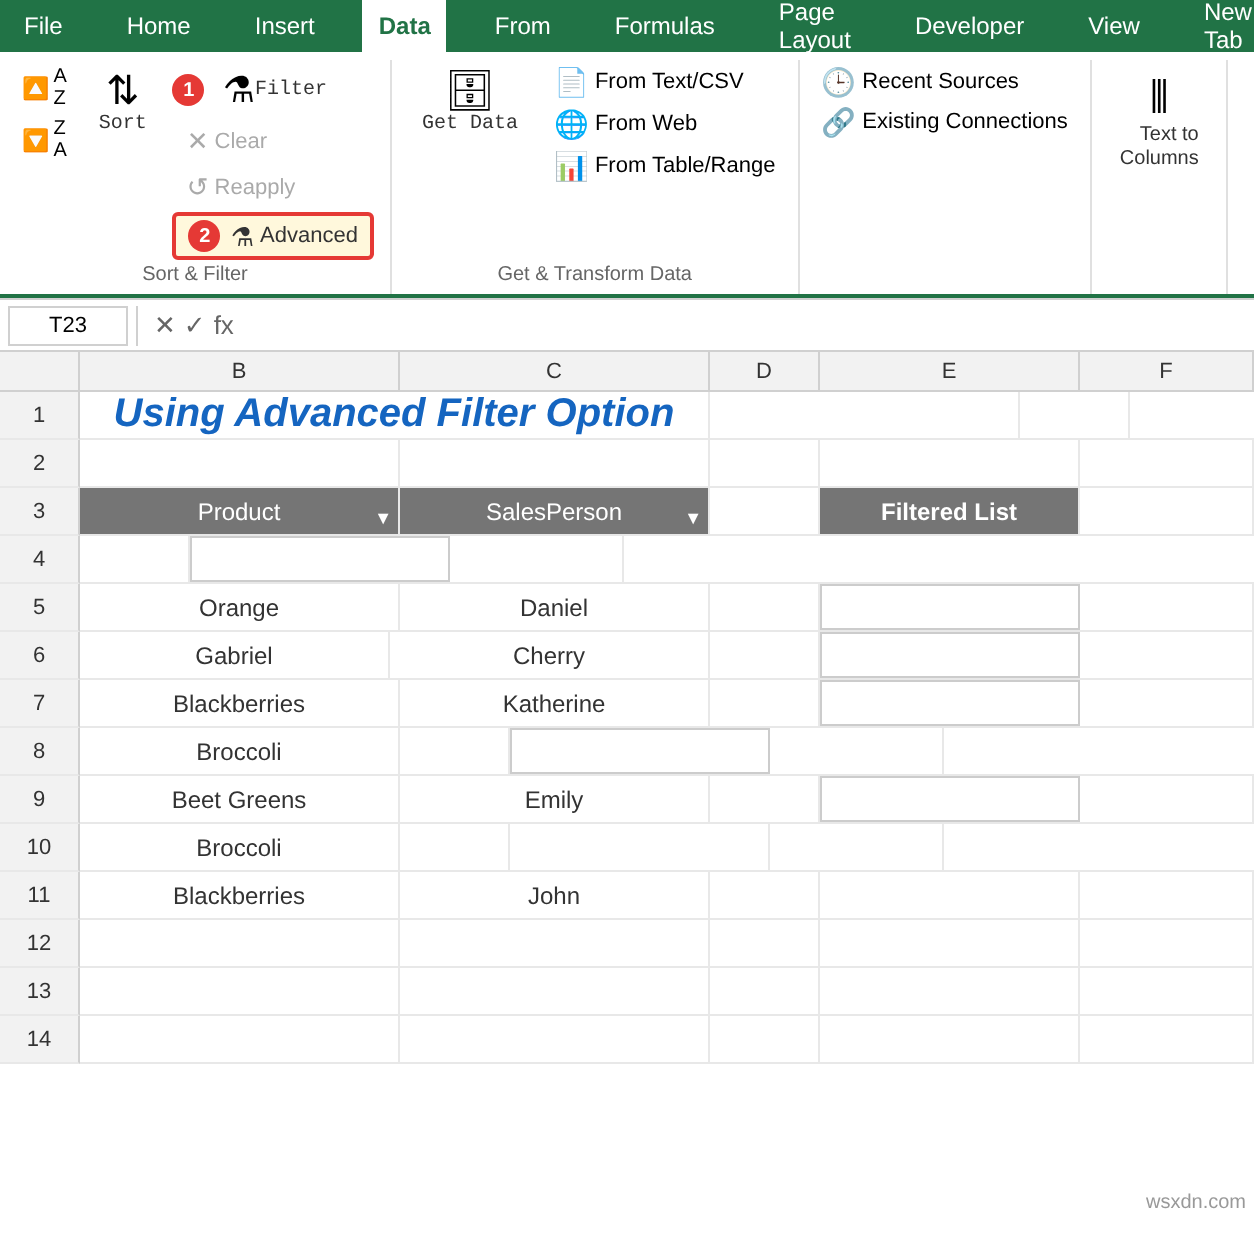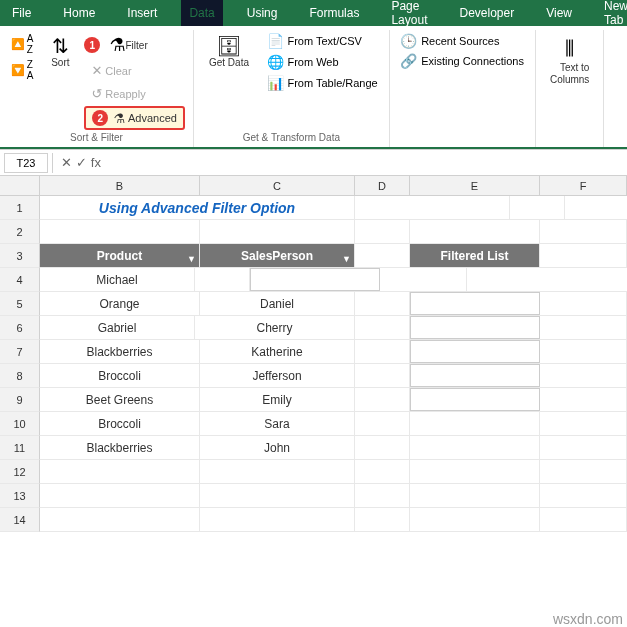--- a/index.html
+++ b/index.html
@@ -2,95 +2,95 @@
 <html><head>
   <meta charset="utf-8">
   <style>
     * { margin: 0; padding: 0; box-sizing: border-box; }
     body { font-family: 'Segoe UI', Arial, sans-serif; font-size: 12px; background: #fff; width: 627px; height: 627px; overflow: hidden; }
 
     
     .ribbon { background: #fff; border-bottom: 1px solid #d0d0d0; }
     .menu-bar { display: flex; align-items: center; background: #217346; height: 26px; padding: 0 4px; gap: 16px; }
     .menu-bar span { color: #fff; padding: 0 8px; font-size: 12px; cursor: pointer; height: 100%; display: flex; align-items: center; }
-    .menu-bar span.active { background: #0f172a; color: #217346; font-weight: 400; }
+    .menu-bar span.active { background: #ffffff; color: #217346; font-weight: 700; }
     .ribbon-content { display: flex; align-items: stretch; padding: 4px 0 0 0; border-bottom: 2px solid #217346; min-height: 82px; }
     .ribbon-group { display: flex; flex-direction: column; align-items: center; padding: 2px 8px; border-right: 1px solid #e0e0e0; }
     .ribbon-group-label { font-size: 10px; color: #666; margin-top: auto; padding: 2px 0; }
     .ribbon-row { display: flex; align-items: center; gap: 2px; }
     .ribbon-btn { display: flex; flex-direction: column; align-items: center; padding: 3px 6px; cursor: pointer; border: 1px solid transparent; border-radius: 3px; min-width: 36px; }
     .ribbon-btn .btn-icon { font-size: 20px; line-height: 1; }
-    .ribbon-btn .btn-label { font-size: 10px; color: #333; margin-top: 1px; }
+    .ribbon-btn .btn-label { font-size: 10px; color: #333; margin-top: 1px; font-family: Liberation Mono, monospace; }
     .ribbon-btn-sm { display: flex; align-items: center; gap: 3px; padding: 2px 6px; cursor: pointer; border: 1px solid transparent; border-radius: 3px; font-size: 11px; color: #333; }
     .ribbon-btn-sm .sm-icon { font-size: 13px; }
     .ribbon-btn-sm.disabled { color: #aaa; cursor: default; }
     .ribbon-btn-sm.highlighted { background: #ffd700; border: 2px solid #e53935; color: #333; }
     .sort-group { display: flex; flex-direction: column; gap: 2px; }
     .sort-az { display: flex; align-items: center; gap: 2px; font-size: 11px; cursor: pointer; padding: 1px 3px; }
     .circle-badge { display: inline-flex; align-items: center; justify-content: center; width: 16px; height: 16px; border-radius: 50%; font-size: 10px; font-weight: bold; color: #fff; }
     .circle-1 { background: #e53935; }
     .circle-2 { background: #e53935; }
     .filter-col { display: flex; flex-direction: column; gap: 2px; }
     .get-transform { display: flex; flex-direction: column; gap: 3px; }
     .get-btn { display: flex; align-items: center; gap: 3px; font-size: 11px; padding: 1px 3px; cursor: pointer; }
     .get-btn .g-icon { font-size: 14px; }
     .recent-col { display: flex; flex-direction: column; gap: 2px; }
     .text-col { display: flex; flex-direction: column; align-items: center; padding: 4px 6px; cursor: pointer; }
     .text-col .tc-icon { font-size: 22px; }
     .text-col .tc-label { font-size: 10px; color: #333; text-align: right; line-height: 1.2; }
 
     
     .formula-bar { display: flex; align-items: center; height: 26px; border-bottom: 1px solid #d0d0d0; padding: 0 4px; gap: 4px; }
-    .cell-ref { width: 44px; border: 1px solid #d0d0d0; height: 20px; font-size: 11px; padding: 0 4px; text-align: center; }
+    .cell-ref { width: 60px; border: 1px solid #d0d0d0; height: 20px; font-size: 11px; padding: 0 4px; text-align: center; }
     .formula-divider { width: 1px; height: 20px; background: #d0d0d0; }
     .formula-icons { display: flex; align-items: center; gap: 4px; font-size: 13px; color: #666; padding: 0 4px; }
     .formula-input { flex: 1; height: 20px; border: none; font-size: 12px; outline: none; padding: 0 4px; }
 
     
     .spreadsheet { display: flex; flex-direction: column; flex: 1; }
     .col-headers { display: flex; height: 20px; border-bottom: 1px solid #d0d0d0; }
     .corner-cell { width: 40px; min-width: 40px; border-right: 1px solid #d0d0d0; background: #f2f2f2; }
     .col-header { display: flex; align-items: center; justify-content: center; font-size: 11px; color: #333; background: #f2f2f2; border-right: 1px solid #d0d0d0; }
     .spreadsheet-body { display: flex; }
     .row-headers { display: flex; flex-direction: column; width: 40px; min-width: 40px; }
     .row-header { display: flex; align-items: center; justify-content: center; font-size: 11px; color: #333; background: #f2f2f2; border-right: 1px solid #d0d0d0; border-bottom: 1px solid #e8e8e8; }
     .grid { display: flex; flex-direction: column; flex: 1; }
     .grid-row { display: flex; border-bottom: 1px solid #e8e8e8; }
     .grid-cell { display: flex; align-items: center; justify-content: center; font-size: 12px; border-right: 1px solid #e8e8e8; overflow: hidden; }
 
     
-    .header-cell { background: #757575; color: #fff; font-weight: 700; font-size: 12px; position: relative; }
+    .header-cell { background: #757575; color: #fff; font-weight: 400; font-size: 12px; position: relative; }
     .header-cell .dropdown-arrow { position: absolute; right: 3px; bottom: 3px; font-size: 9px; }
     .data-cell { color: #333; }
     .title-cell { font-weight: bold; font-style: italic; color: #1a56db; font-size: 14px; }
     .filtered-header { background: #757575; color: #fff; font-weight: 600; font-size: 12px; }
 
     
     .col-a { width: 40px; min-width: 40px; }
     .col-b { width: 160px; min-width: 160px; }
     .col-c { width: 155px; min-width: 155px; }
     .col-d { width: 55px; min-width: 55px; }
     .col-e { width: 130px; min-width: 130px; }
     .col-f { width: 87px; min-width: 87px; }
 
     .row-h { height: 24px; }
 
-    .wsxdn { position: absolute; bottom: 0; right: 4px; font-size: 14px; color: #999; }
+    .wsxdn { position: absolute; bottom: 20px; right: 4px; font-size: 10px; color: #999; }
   </style>
 </head>
 <body>
 
 <div class="ribbon">
 
   <div class="menu-bar">
     <span>File</span>
     <span>Home</span>
     <span>Insert</span>
     <span class="active">Data</span>
-    <span>Using</span>
+    <span>From</span>
     <span>Formulas</span>
     <span>Page Layout</span>
     <span>Developer</span>
     <span>View</span>
     <span>New Tab</span>
   </div>
 
   <div class="ribbon-content">
 
     <div class="ribbon-group">
@@ -224,21 +224,21 @@
       <div class="row-header row-h">10</div>
       <div class="row-header row-h">11</div>
       <div class="row-header row-h">12</div>
       <div class="row-header row-h">13</div>
       <div class="row-header row-h">14</div>
     </div>
 
     <div class="grid">
 
       <div class="grid-row row-h">
-        <div class="grid-cell col-b title-cell" style="justify-content: center; width: 315px; min-width: 315px; font-weight: bold; font-style: italic; color: rgb(21, 101, 192); font-size: 14px;" colspan="3">Using Advanced Filter Option</div>
+        <div class="grid-cell col-b title-cell" style="justify-content: center; width: 315px; min-width: 315px; font-weight: bold; font-style: italic; color: rgb(21, 101, 192); font-size: 20px;" colspan="3">Using Advanced Filter Option</div>
         <div class="grid-cell col-c"></div>
         <div class="grid-cell col-d"></div>
         <div class="grid-cell col-e"></div>
 
       </div>
 
       <div class="grid-row row-h">
         <div class="grid-cell col-b"></div>
         <div class="grid-cell col-c"></div>
         <div class="grid-cell col-d"></div>
@@ -254,21 +254,20 @@
         <div class="grid-cell col-c header-cell">
           <span>SalesPerson</span>
           <span class="dropdown-arrow">▼</span>
         </div>
         <div class="grid-cell col-d"></div>
         <div class="grid-cell col-e filtered-header">Filtered List</div>
         <div class="grid-cell col-f"></div>
       </div>
 
       <div class="grid-row row-h">
-        <div class="grid-cell col-c data-cell">Michael</div>
         <div class="grid-cell col-d"></div>
         <div class="grid-cell col-e" style="border:1px solid #ccc;"></div>
         <div class="grid-cell col-f"></div>
       </div>
 
       <div class="grid-row row-h">
         <div class="grid-cell col-b data-cell">Orange</div>
         <div class="grid-cell col-c data-cell">Daniel</div>
         <div class="grid-cell col-d"></div>
         <div class="grid-cell col-e" style="border:1px solid #ccc;"></div>
@@ -286,37 +285,35 @@
       <div class="grid-row row-h">
         <div class="grid-cell col-b data-cell">Blackberries</div>
         <div class="grid-cell col-c data-cell">Katherine</div>
         <div class="grid-cell col-d"></div>
         <div class="grid-cell col-e" style="border:1px solid #ccc;"></div>
         <div class="grid-cell col-f"></div>
       </div>
 
       <div class="grid-row row-h">
         <div class="grid-cell col-b data-cell">Broccoli</div>
-        <div class="grid-cell col-c data-cell">Jefferson</div>
         <div class="grid-cell col-d"></div>
         <div class="grid-cell col-e" style="border:1px solid #ccc;"></div>
         <div class="grid-cell col-f"></div>
       </div>
 
       <div class="grid-row row-h">
         <div class="grid-cell col-b data-cell">Beet Greens</div>
         <div class="grid-cell col-c data-cell">Emily</div>
         <div class="grid-cell col-d"></div>
         <div class="grid-cell col-e" style="border:1px solid #ccc;"></div>
         <div class="grid-cell col-f"></div>
       </div>
 
       <div class="grid-row row-h">
         <div class="grid-cell col-b data-cell">Broccoli</div>
-        <div class="grid-cell col-c data-cell">Sara</div>
         <div class="grid-cell col-d"></div>
         <div class="grid-cell col-e"></div>
         <div class="grid-cell col-f"></div>
       </div>
 
       <div class="grid-row row-h">
         <div class="grid-cell col-b data-cell">Blackberries</div>
         <div class="grid-cell col-c data-cell">John</div>
         <div class="grid-cell col-d"></div>
         <div class="grid-cell col-e"></div>

